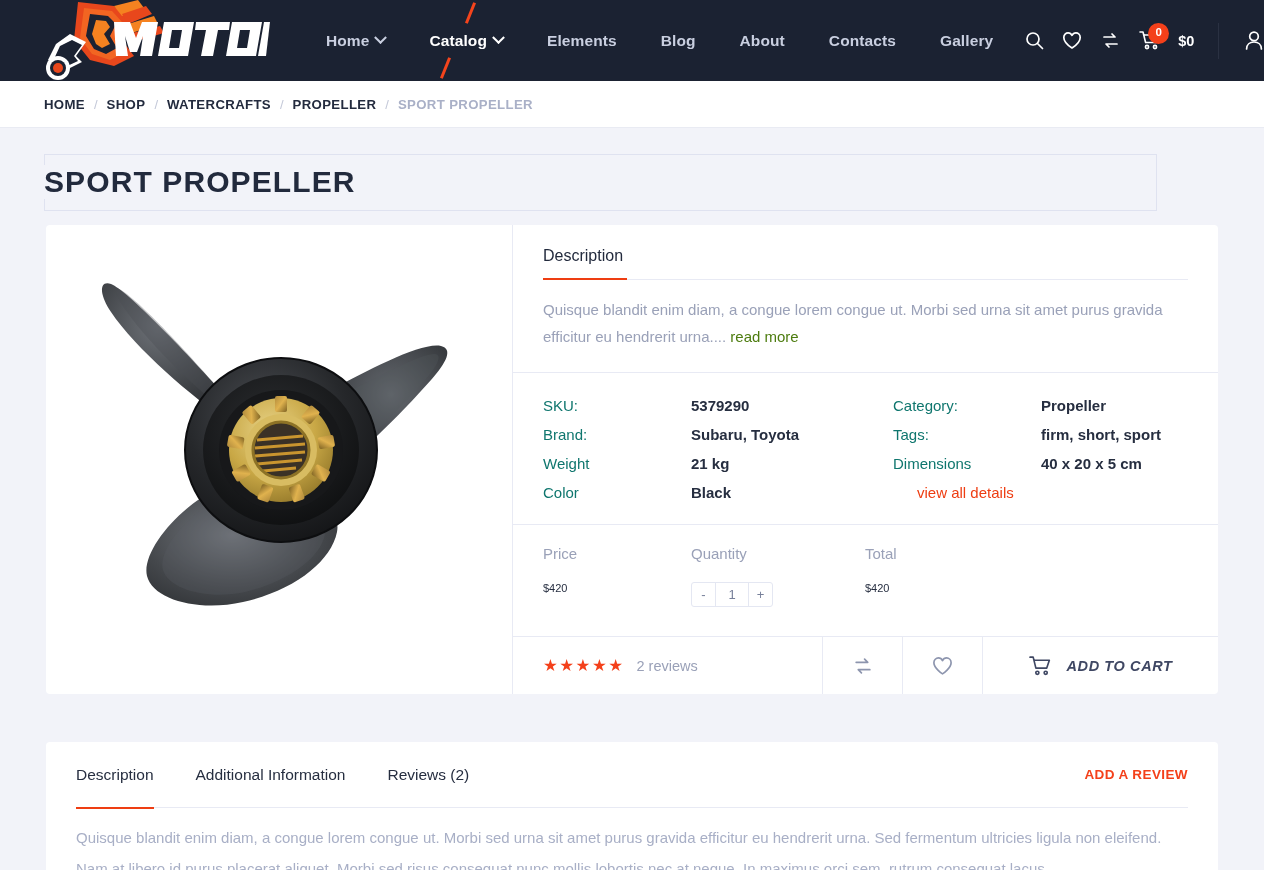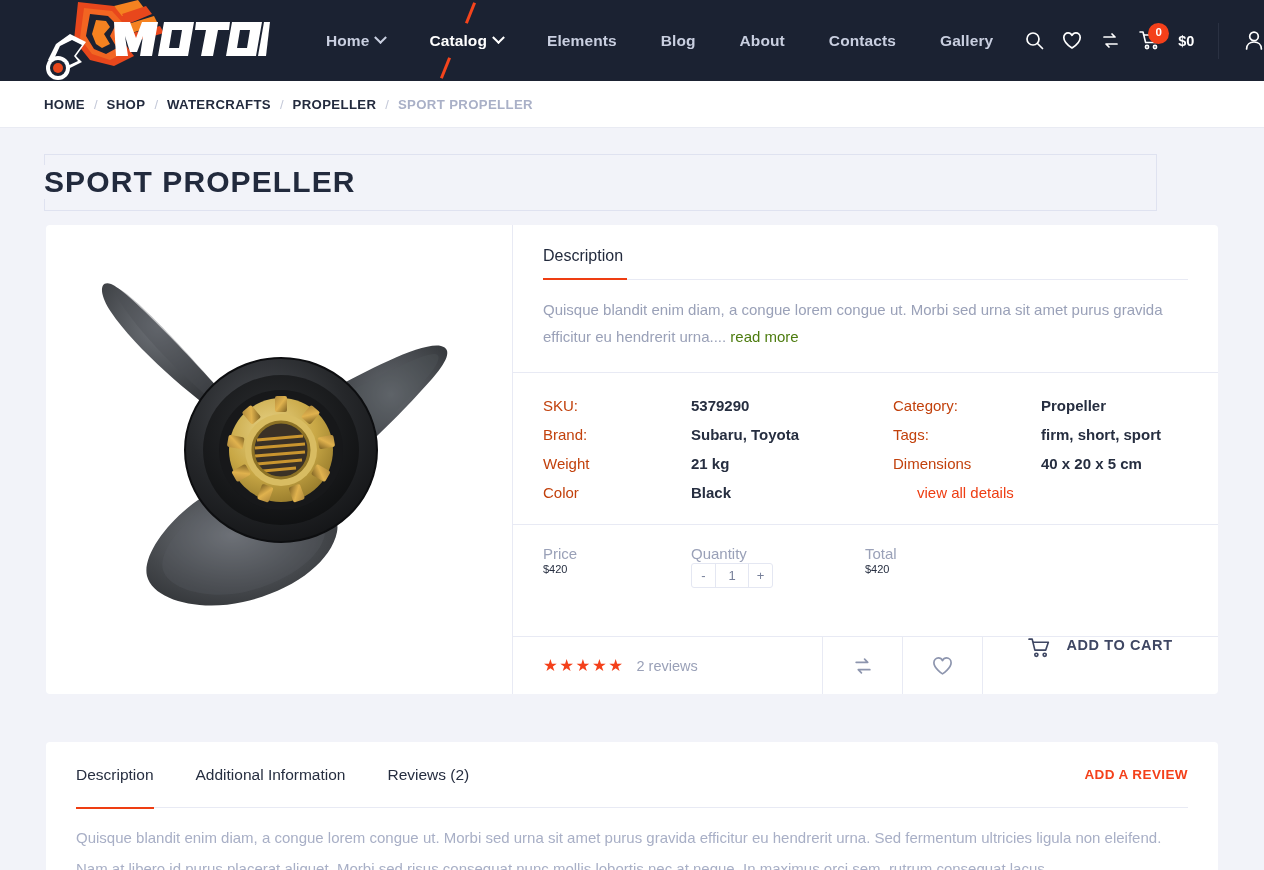--- a/index.html
+++ b/index.html
@@ -224,21 +224,21 @@
   .spec-col { display: flex; }
   .spec-col.left { width: 350px; }
   .spec-labels, .spec-values {
     display: flex;
     flex-direction: column;
     gap: 7px;
   }
   .spec-labels { width: 148px; }
   .spec-row-label {
     font-size: 15px;
-    color: #c2410c;
+    color: #0f766e;
     line-height: 22px;
     white-space: nowrap;
   }
   .spec-row-value {
     font-size: 15px;
     color: #262e40;
     line-height: 22px;
     white-space: nowrap;
     font-weight: bold;
   }
@@ -247,21 +247,21 @@
     border-top: 1px solid #e8eaf4;
     display: flex;
     padding: 20px 30px 22px 30px;
   }
   .price-cell { display: flex; flex-direction: column; }
   .price-cell.c1 { width: 148px; }
   .price-cell.c2 { width: 174px; }
   .price-label {
     font-size: 15px;
     color: #9aa1b8;
-    margin-bottom: 1px;
+    margin-bottom: 20px;
   }
   .price-value {
     font-size: 11px;
     color: #262e40;
   }
   .stepper {
     display: inline-flex;
     border: 1px solid #e4e7f2;
     border-radius: 3px;
     height: 25px;
@@ -312,25 +312,26 @@
   .icon-cell {
     width: 80px;
     display: flex; align-items: center; justify-content: center;
     color: #8d95ae;
     cursor: pointer;
     border-right: 1px solid #e8eaf4;
   }
   .atc-cell {
     flex: 1;
     display: flex;
-    align-items: flex-start;
+    align-items: center;
     justify-content: center;
     gap: 14px;
     cursor: pointer;
     color: #3f4763;
+    font-style: italic;
   }
   .atc-label {
     font-size: 14.5px;
     font-weight: 700;
     letter-spacing: .6px;
     color: #3f4763;
   }
 
   
   .bottom-card {

